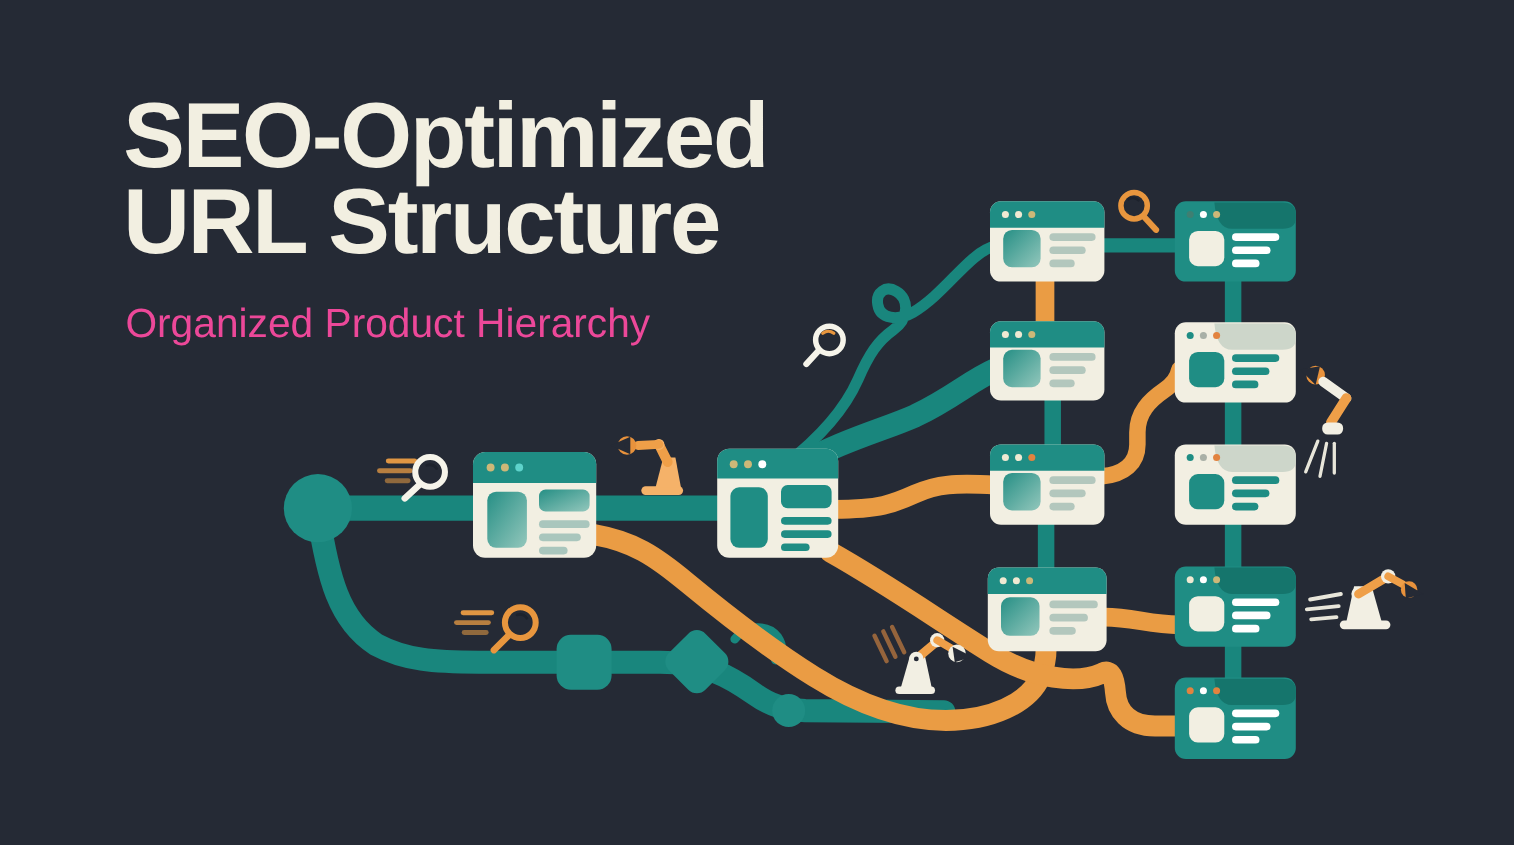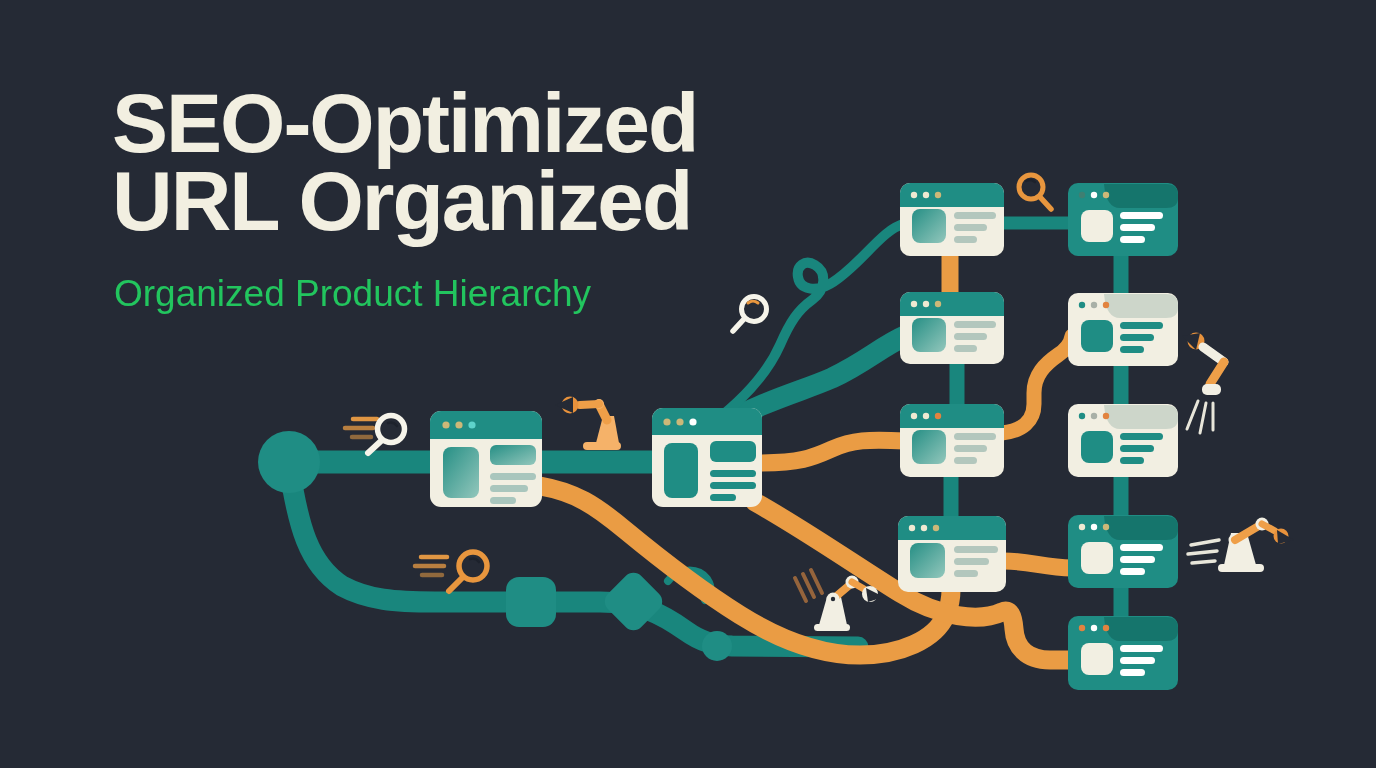--- a/index.html
+++ b/index.html
@@ -1,20 +1,20 @@
 <!DOCTYPE html>
 <html><head>
 <meta charset="utf-8">
 <style>
   html,body{margin:0;padding:0;background:#252a35;}
   .stage{position:relative;width:1376px;height:768px;background:#252a35;overflow:hidden;
          font-family:"Liberation Sans","DejaVu Sans",sans-serif;}
   .headline{position:absolute;left:112px;top:84px;color:#f2efe1;font-weight:bold;
             font-size:84px;line-height:0.93;letter-spacing:-2px;}
-  .subhead{position:absolute;left:114px;top:272px;color:#22c55e;font-weight:400;
+  .subhead{position:absolute;left:114px;top:272px;color:#ec4899;font-weight:400;
            font-size:37px;line-height:1.17;letter-spacing:0;}
   svg{position:absolute;left:0;top:0;}
   .ct{stroke:#19867d;fill:none;stroke-linecap:round;stroke-linejoin:round;}
   .co{stroke:#ea9c44;fill:none;stroke-linecap:round;stroke-linejoin:round;}
   .cream{fill:#f2efe2}.teal{fill:#1f8d84}.tealdark{fill:#15756c}
   .sage{fill:#b3c7bd}.sagelt{fill:#a9c6bd}.tab{fill:#cdd6ca}
   .dCream{fill:#efe9d2}.dTan{fill:#cdb878}.dCyan{fill:#5ed3cb}.dWhite{fill:#ffffff}
   .dTeal{fill:#1f8d84}.dGray{fill:#a9b0a7}.dOrange{fill:#e2833f}.dOlive{fill:#3f7f72}
   .wline{fill:#ffffff}
   .armO{stroke:#ef9f48;stroke-linecap:round;fill:none}
@@ -284,19 +284,19 @@
       <circle cx="1262" cy="524" r="6.5" fill="#f2efe3"></circle>
       <circle cx="1262" cy="524" r="2.2" fill="#252a35"></circle>
       <path class="armO" stroke-width="7" d="M1262 524 L1275 531"></path>
       <circle cx="1281" cy="536" r="7.5" fill="#e8923c"></circle>
       <path d="M1294 540 L1277 530 L1278 544 Z" fill="#252a35"></path>
     </g>
   </svg>
 
   <h1 class="headline" style="margin:0;">
     <span>SEO-Optimized</span><br>
-    <span>URL Organized</span>
+    <span>URL Structure</span>
   </h1>
   <div class="subhead">
     <span>Organized Product Hierarchy</span><br>
   </div>
 
 </div>
 
 </body></html>

